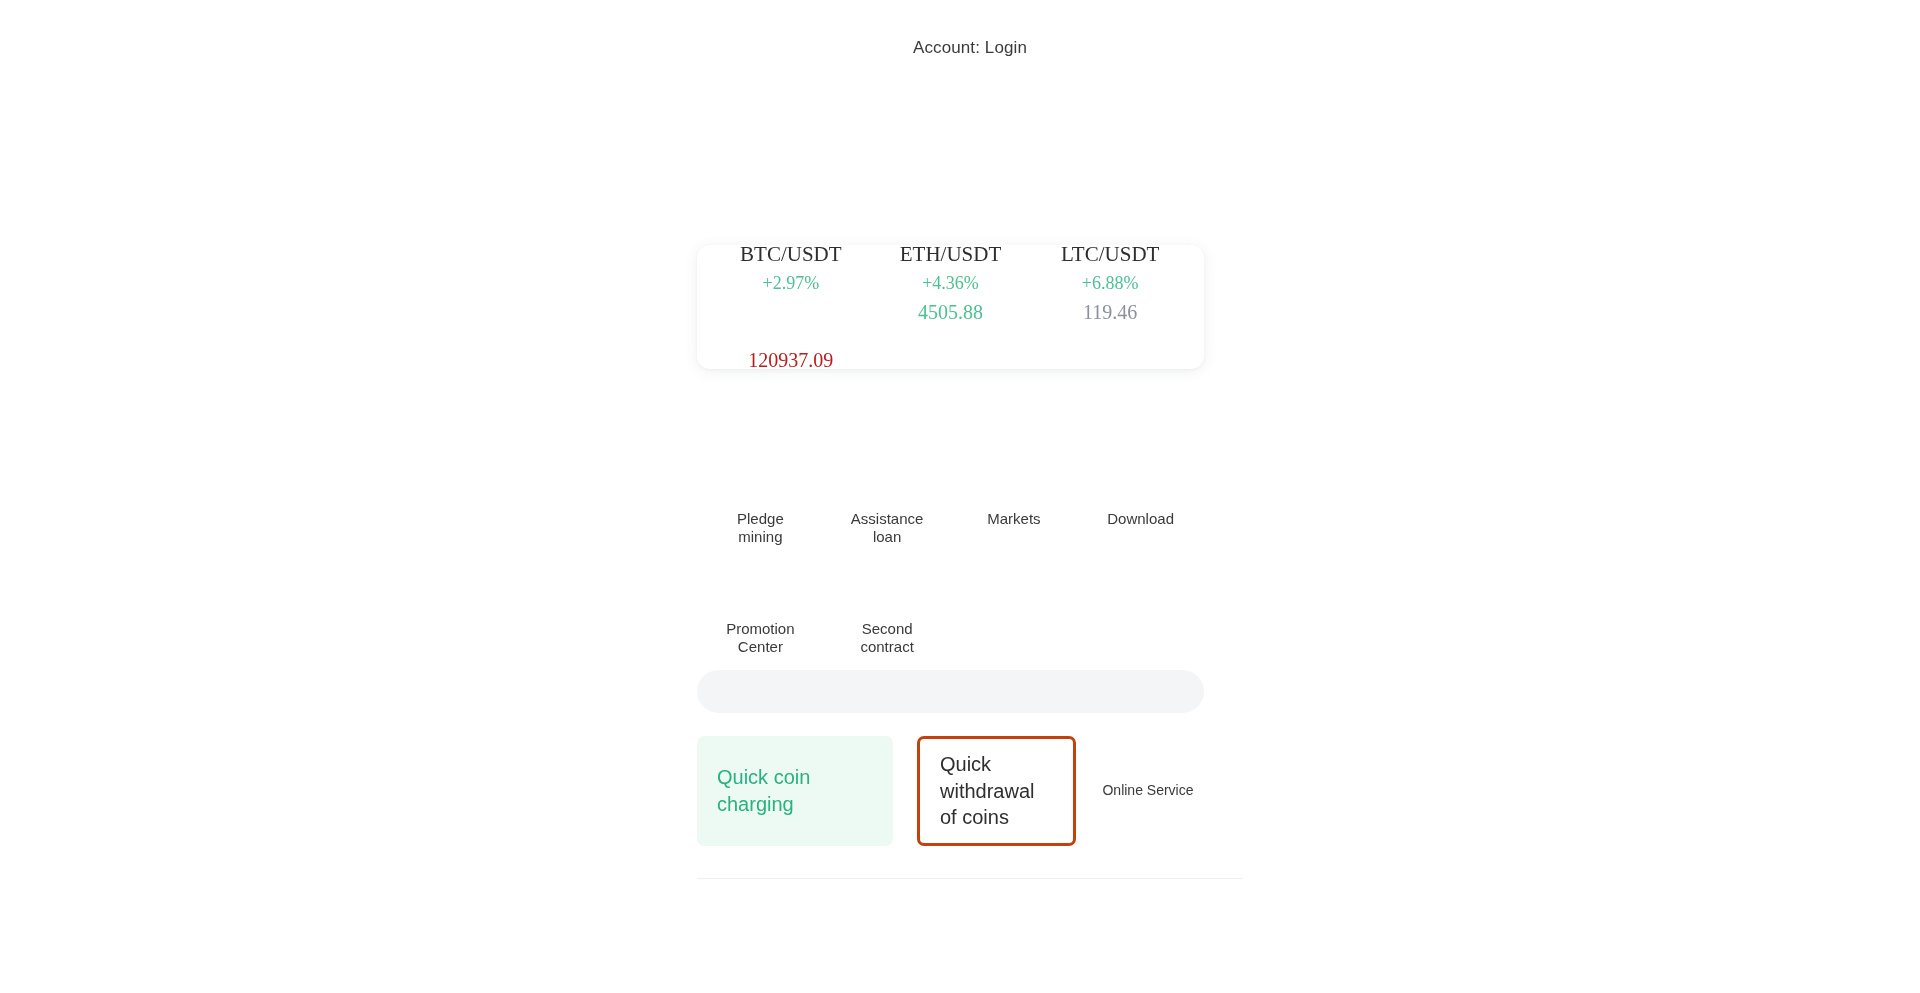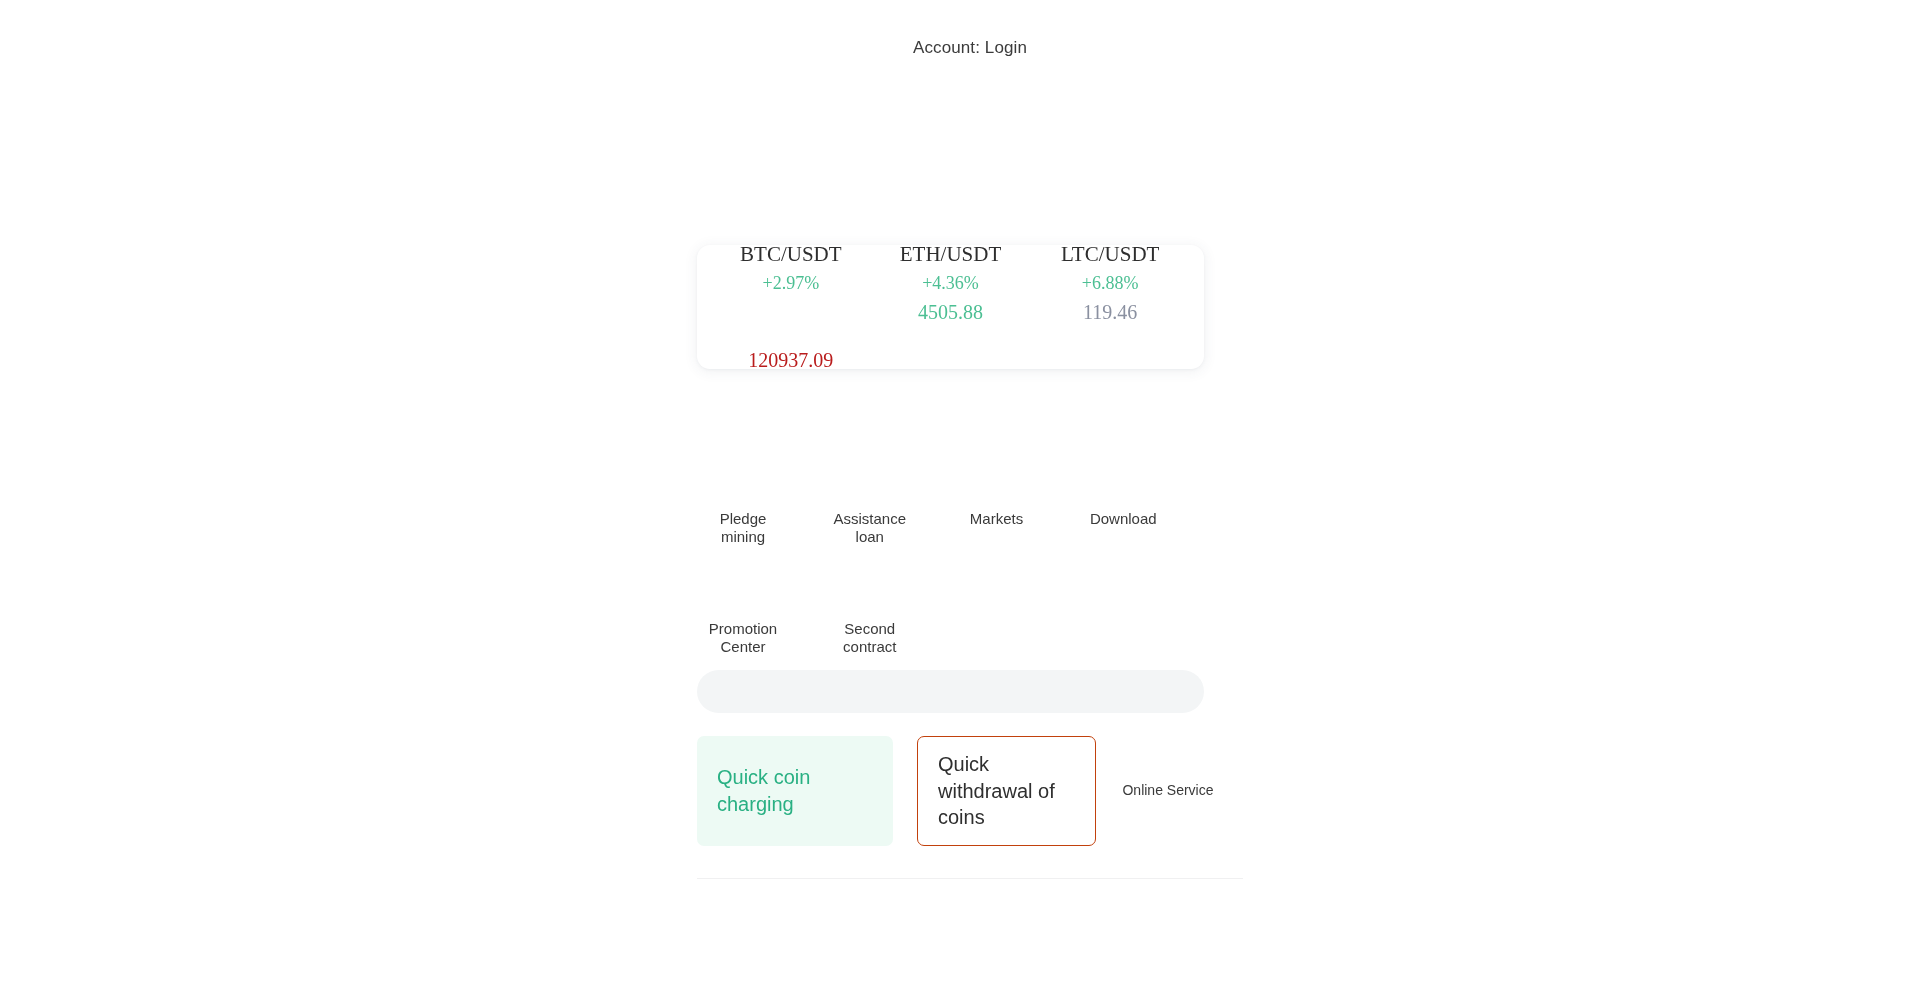--- a/index.html
+++ b/index.html
@@ -103,20 +103,21 @@
   }
   .grid-row {
     display: flex;
     width: 100%;
     height: 110px;
   }
   .grid-cell {
     flex: 0 0 25%;
     display: flex;
     flex-direction: column;
+    align-items: center;
     justify-content: flex-start;
     text-align: center;
     padding-top: 0px;
   }
   .grid-icon {
     width: 34px;
     height: 34px;
     margin-bottom: 4px;
     opacity: 0;
   }
@@ -155,23 +156,23 @@
     display: flex;
     align-items: center;
     padding: 0 20px;
   }
   .promo-card.mint {
     background: #edfaf4;
     color: #29b083;
   }
   .promo-card.plain {
     background: #ffffff;
-    border: 1px solid #c2410c;
+    border: 3px solid #c2410c;
     color: #2f2f2f;
-    width: 179px;
+    width: 159px;
   }
   .promo-text {
     font-size: 20px;
     line-height: 1.33;
   }
   .promo-text.mint-text { color: #29b083; }
 
   .service-block {
     display: flex;
     align-items: center;

